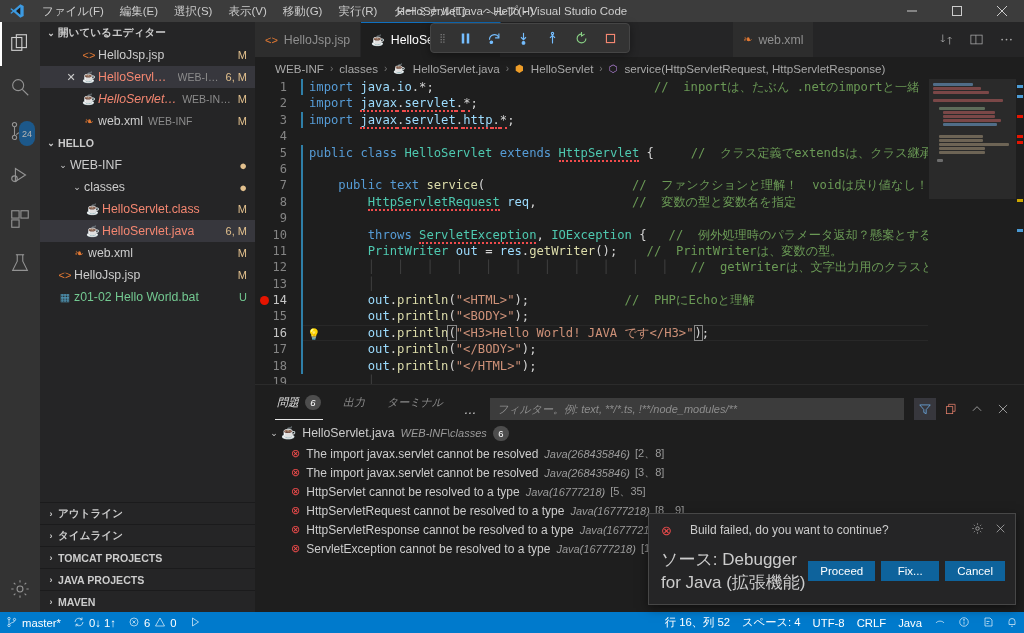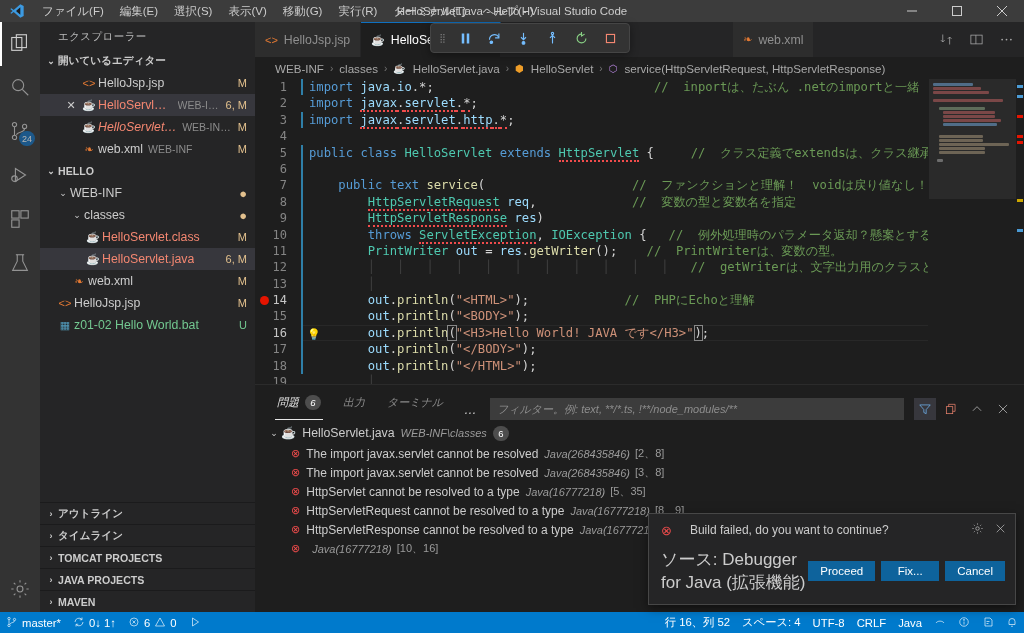--- a/index.html
+++ b/index.html
@@ -38,21 +38,21 @@
     align-items: center; flex: 0 0 40px;
   }
   .act {
     width: 40px; height: 44px; display: flex; align-items: center; justify-content: center;
     position: relative; opacity: .62;
   }
   .act.active { opacity: 1; box-shadow: inset 2px 0 0 #ffffff; }
   .act svg { width: 22px; height: 22px; stroke: #cfcfcf; fill: none; stroke-width: 1.2; }
   .act-badge {
     position: absolute; right: 5px; bottom: 8px; background: #0e70c0; color: #fff;
-    border-radius: 9px; min-width: 16px; height: 15px; font-size: 9px;
+    border-radius: 9px; min-width: 16px; height: 25px; font-size: 9px;
     display: flex; align-items: center; justify-content: center; padding: 0 3px;
   }
   .act-bottom { margin-top: auto; }
 
   
   .sidebar {
     width: 215px; background: #252526; flex: 0 0 215px; display: flex; flex-direction: column;
     font-size: 12px; overflow: hidden;
   }
   .sb-title { padding: 8px 18px 6px; font-size: 10.5px; letter-spacing: .4px; color: #bbbbbb; }
@@ -301,21 +301,20 @@
         <span>
           <svg viewBox="0 0 24 24">
               <circle cx="12" cy="12" r="3.2"></circle>
               <path d="M12 2.5 V5 M12 19 V21.5 M2.5 12 H5 M19 12 H21.5 M5.2 5.2 L7 7 M17 17 L18.8 18.8 M18.8 5.2 L17 7 M7 17 L5.2 18.8"></path>
             </svg>
         </span>
       </div>
     </div>
 
     <div class="sidebar">
-      <div class="sb-title">エクスプローラー</div>
 
       <div class="sect-head">
         <span class="chev">⌄</span>
         <span>開いているエディター</span>
       </div>
 
       <div class="tree-row" style="padding-left:22px;">
         <span class="closebox"></span>
         <span class="ic clr-orange">&lt;&gt;</span>
         <span class="nm">HelloJsp.jsp</span>
@@ -520,21 +519,21 @@
           <div class="coderow"><div class="gutter">4</div><div class="deco"></div><div class="codetext"></div></div>
 
           <div class="coderow"><div class="gutter">5</div><div class="deco blue"></div><div class="codetext"><span class="kw">public</span> <span class="kw">class</span> <span class="typ">HelloServlet</span> <span class="kw">extends</span> <span class="typ sq">HttpServlet</span> <span class="pl">{</span>     <span class="cm">//  クラス定義でextendsは、クラス継承と思える</span></div></div>
 
           <div class="coderow"><div class="gutter">6</div><div class="deco blue"></div><div class="codetext"></div></div>
 
           <div class="coderow"><div class="gutter">7</div><div class="deco blue"></div><div class="codetext">    <span class="kw">public</span> <span class="kw">text</span> <span class="fn">service</span><span class="pl">(</span>                    <span class="cm">//  ファンクションと理解！  voidは戻り値なし！</span></div></div>
 
           <div class="coderow"><div class="gutter">8</div><div class="deco blue"></div><div class="codetext">        <span class="typ sq">HttpServletRequest</span> <span class="vr">req</span><span class="pl">,</span>             <span class="cm">//  変数の型と変数名を指定</span></div></div>
 
-          <div class="coderow"><div class="gutter">9</div><div class="deco blue"></div><div class="codetext">        <span class="typ sq">HttpServletResponse</span> <span class="vr">res</span><span class="pl">)</span></div></div>
+          <div class="coderow"><div class="gutter">9</div><div class="deco blue"></div></div>
 
           <div class="coderow"><div class="gutter">10</div><div class="deco blue"></div><div class="codetext">        <span class="kw">throws</span> <span class="typ sq">ServletException</span><span class="pl">,</span> <span class="typ">IOException</span> <span class="pl">{</span>   <span class="cm">//  例外処理時のパラメータ返却？懸案とする</span></div></div>
 
           <div class="coderow"><div class="gutter">11</div><div class="deco blue"></div><div class="codetext">        <span class="typ">PrintWriter</span> <span class="vr">out</span> <span class="pl">=</span> <span class="vr">res</span><span class="pl">.</span><span class="fn">getWriter</span><span class="pl">();</span>    <span class="cm">//  PrintWriterは、変数の型。</span></div></div>
 
           <div class="coderow"><div class="gutter">12</div><div class="deco blue"></div><div class="codetext"><span style="color:#404040;">        │   │   │   │   │   │   │   │   │   │   │ </span>  <span class="cm">//  getWriterは、文字出力用のクラスと思える。</span></div></div>
 
           <div class="coderow"><div class="gutter">13</div><div class="deco blue"></div><div class="codetext"><span style="color:#404040;">        │</span></div></div>
 
           <div class="coderow"><div class="gutter cur"><span class="bp"></span>14</div><div class="deco blue"></div><div class="codetext">        <span class="vr">out</span><span class="pl">.</span><span class="fn">println</span><span class="pl">(</span><span class="str">"&lt;HTML&gt;"</span><span class="pl">);</span>             <span class="cm">//  PHPにEchoと理解</span></div></div>
@@ -662,20 +661,21 @@
             <span class="prange">[8、9]</span>
           </div>
           <div class="prow">
             <span class="err-ic">⊗</span>
             <span>HttpServletResponse cannot be resolved to a type</span>
             <span class="pmeta">Java(16777218)</span>
             <span class="prange">[9、9]</span>
           </div>
           <div class="prow">
             <span class="err-ic">⊗</span>
+            <span>ServletException cannot be resolved to a type</span>
             <span class="pmeta">Java(16777218)</span>
             <span class="prange">[10、16]</span>
           </div>
         </div>
       </div>
     </div>
   </div>
 
   <div class="notif">
     <div class="notif-top">

